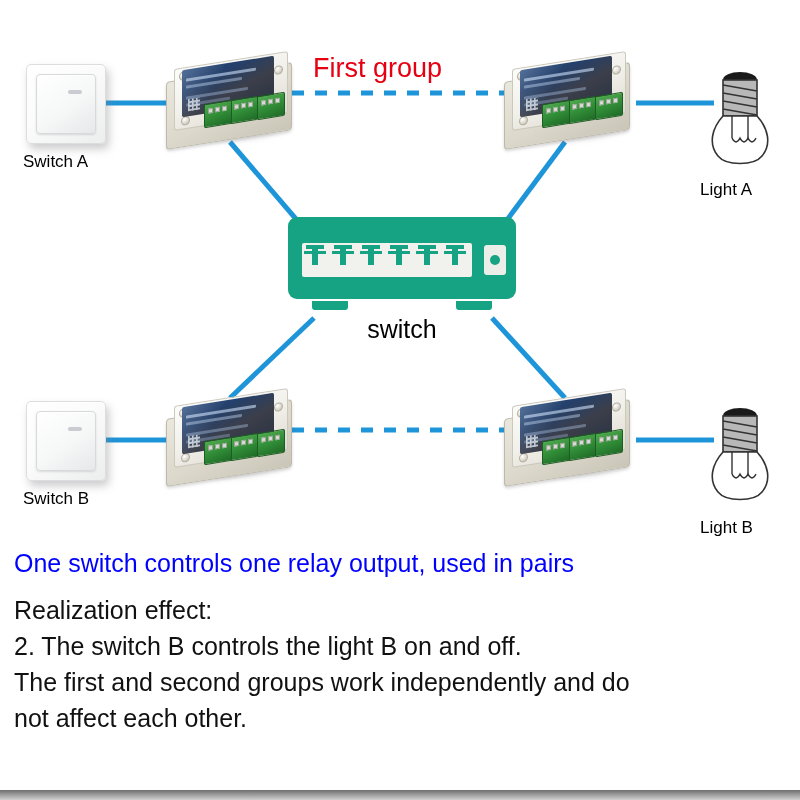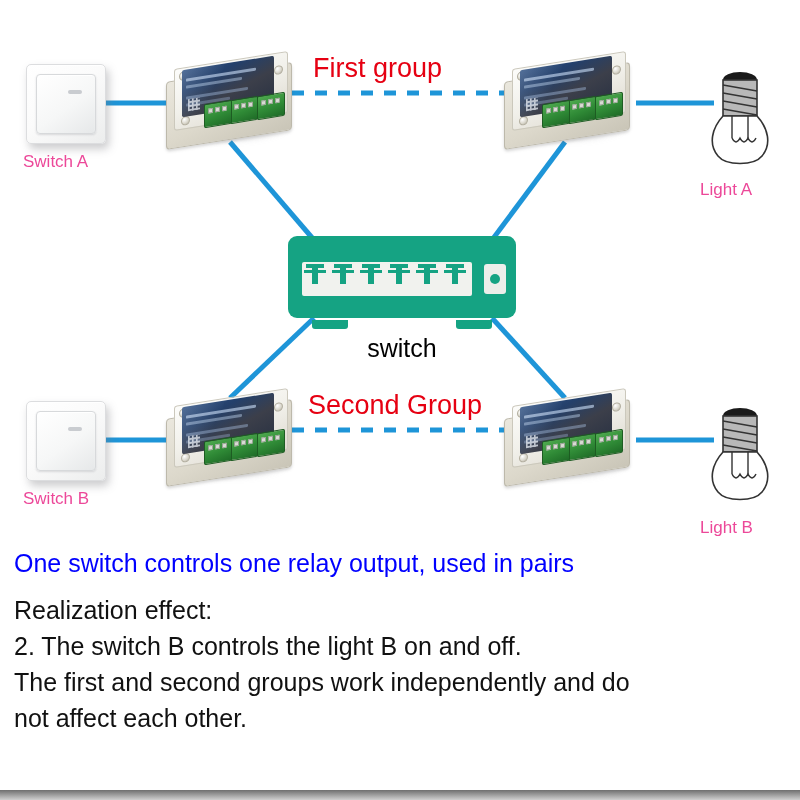--- a/index.html
+++ b/index.html
@@ -59,21 +59,21 @@
   .ws-led {
     position: absolute;
     left: 31px; top: 15px;
     width: 14px; height: 4px;
     background: #c9ccd0;
     border-radius: 2px;
   }
   .device-label {
     position: absolute;
     font-size: 17px;
-    color: #ec4899;
+    color: #000000;
     white-space: nowrap;
     font-family: "Liberation Sans", sans-serif;
   }
 
   
   .relay {
     position: absolute;
     width: 140px;
     height: 104px;
   }
@@ -167,21 +167,21 @@
     position: absolute;
     width: 7px; height: 7px;
     background: radial-gradient(circle at 35% 30%, #ffffff 0%, #d9d6cb 60%, #aaa699 100%);
     border: 1px solid #b2ae9f;
     border-radius: 50%;
   }
 
   
   #netswitch {
     position: absolute;
-    left: 288px; top: 236px;
+    left: 288px; top: 217px;
     width: 228px;
     height: 100px;
   }
   .ns-body {
     position: absolute;
     left: 0; top: 0;
     width: 228px; height: 82px;
     background: #15a383;
     border-radius: 9px;
   }
@@ -527,21 +527,20 @@
     <svg class="bulb" style="left:696px; top:394px;" viewBox="0 0 88 112" xmlns="http://www.w3.org/2000/svg">
       <ellipse cx="44" cy="22" rx="17" ry="8" fill="#1a1a1a"></ellipse>
       <rect x="27" y="22" width="34" height="36" fill="#b8b8b8" stroke="#333" stroke-width="1.6"></rect>
       <path d="M27 27 L61 33 M27 35 L61 41 M27 43 L61 49 M27 51 L61 57" stroke="#333" stroke-width="1.6" fill="none"></path>
       <path d="M27 58 C16 70, 12 86, 22 98 C30 108, 58 108, 66 98 C76 86, 72 70, 61 58 Z" fill="#ffffff" stroke="#333" stroke-width="1.6"></path>
       <path d="M36 58 L36 80 M52 58 L52 80" stroke="#333" stroke-width="1.4" fill="none"></path>
       <path d="M36 80 q4 8 8 0 q4 8 8 0 q4 8 8 0" stroke="#333" stroke-width="1.4" fill="none"></path>
     </svg>
     <div class="device-label" style="left:700px; top:518px;">Light B</div>
 
-    <div class="group-label" style="left:308px; top:390px;">Second Group</div>
 
   </div>
 
   <div id="textblock">
     <div id="headline">One switch controls one relay output, used in pairs</div>
     <div class="body-line">Realization effect:</div>
     <div class="body-line">2. The switch B controls the light B on and off.</div>
     <div class="body-line">The first and second groups work independently and do</div>
     <div class="body-line">not affect each other.</div>
   </div>

